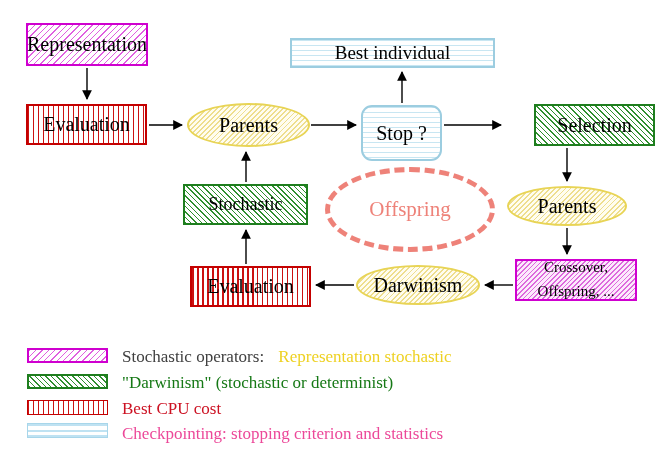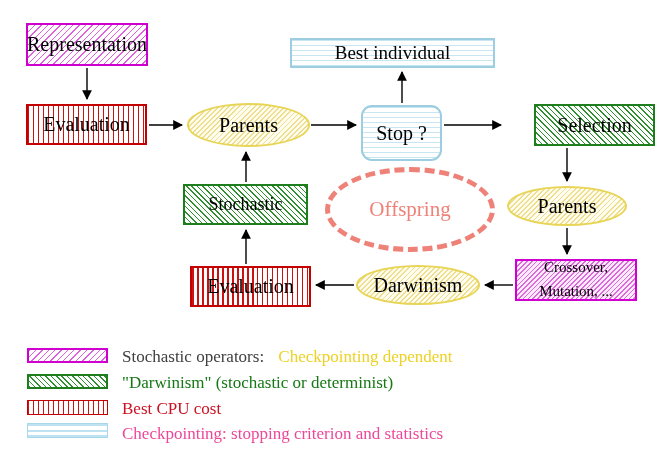--- a/index.html
+++ b/index.html
@@ -137,27 +137,27 @@
   <div class="node stripes-red n-evaluation-bottom">
     <span>Evaluation</span>
   </div>
 
   <div class="node ellipse-yellow n-offspring">
     <span>Darwinism</span>
   </div>
 
   <div class="node hatch-magenta-dense n-crossover">
     <span>Crossover,</span>
-    <span>Mutation, ...</span>
+    <span>Offspring, ...</span>
   </div>
 
   <div class="swatch hatch-magenta sw1"></div>
   <div class="legend-text lt1">
     <span class="c-magenta">Stochastic operators:</span>
-    <span class="c-yellow">Checkpointing dependent</span>
+    <span class="c-yellow">Representation stochastic</span>
   </div>
 
   <div class="swatch hatch-green sw2"></div>
   <div class="legend-text lt2">
     <span class="c-green">"Darwinism" (stochastic or determinist)</span>
   </div>
 
   <div class="swatch stripes-red sw3"></div>
   <div class="legend-text lt3">
     <span class="c-red">Best CPU cost</span>

